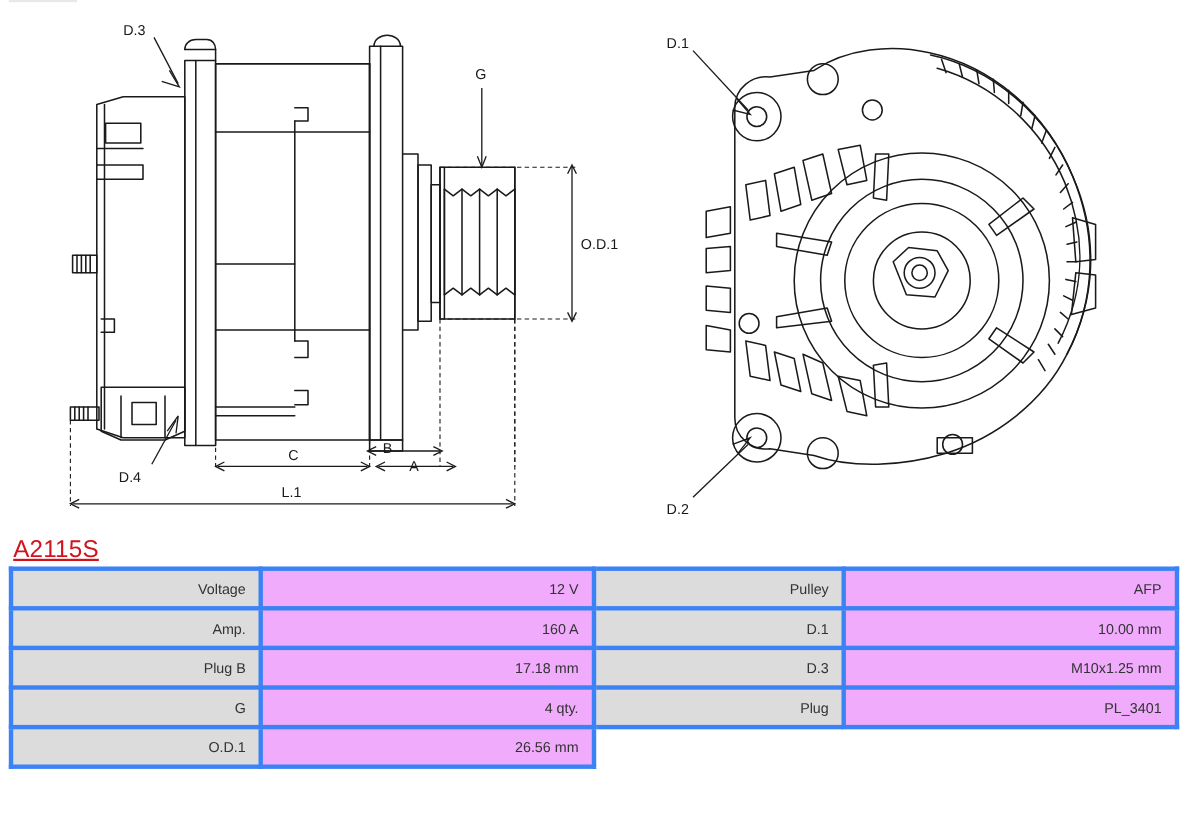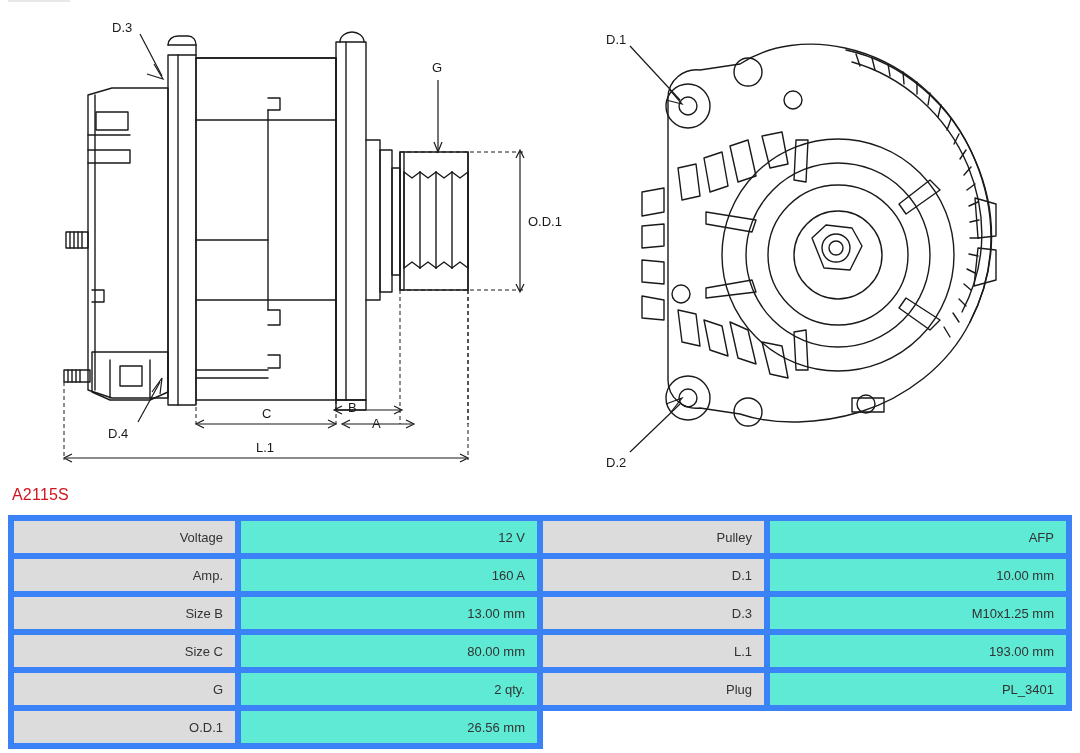--- a/index.html
+++ b/index.html
@@ -27,47 +27,48 @@
     width: 1080px;
     height: 480px;
   }
   .diagram-area svg {
     display: block;
   }
   .part-title {
     position: absolute;
     left: 12px;
     top: 486px;
-    font-size: 16px;
+    font-size: 22px;
     color: #d0141e;
     font-weight: normal;
     letter-spacing: 0.2px;
+    text-decoration: underline;
   }
   .spec-table {
     position: absolute;
     left: 8px;
     top: 515px;
     width: 1064px;
     border-collapse: collapse;
     table-layout: fixed;
     font-size: 13px;
   }
   .spec-table td {
     height: 32px;
-    border: 6px solid #3b82f6;
+    border: 4px solid #3b82f6;
     padding: 0 12px;
     vertical-align: middle;
   }
   .spec-table td.label {
     background: #dcdcdc;
     text-align: right;
     color: #333;
   }
   .spec-table td.value {
-    background: #5eead4;
+    background: #f0abfc;
     text-align: right;
     color: #333;
   }
   .spec-table td.empty {
     background: #ffffff;
     border: 1px solid #ffffff;
   }
   .col-l { width: 212px; }
   .col-v { width: 282px; }
   .topline {
@@ -294,34 +295,28 @@
         <td class="label">Pulley</td>
         <td class="value">AFP</td>
       </tr>
       <tr>
         <td class="label">Amp.</td>
         <td class="value">160 A</td>
         <td class="label">D.1</td>
         <td class="value">10.00 mm</td>
       </tr>
       <tr>
-        <td class="label">Size B</td>
-        <td class="value">13.00 mm</td>
+        <td class="label">Plug B</td>
+        <td class="value">17.18 mm</td>
         <td class="label">D.3</td>
         <td class="value">M10x1.25 mm</td>
       </tr>
       <tr>
-        <td class="label">Size C</td>
-        <td class="value">80.00 mm</td>
-        <td class="label">L.1</td>
-        <td class="value">193.00 mm</td>
-      </tr>
-      <tr>
         <td class="label">G</td>
-        <td class="value">2 qty.</td>
+        <td class="value">4 qty.</td>
         <td class="label">Plug</td>
         <td class="value">PL_3401</td>
       </tr>
       <tr>
         <td class="label">O.D.1</td>
         <td class="value">26.56 mm</td>
         <td class="empty"></td>
         <td class="empty"></td>
       </tr>
     </tbody>

